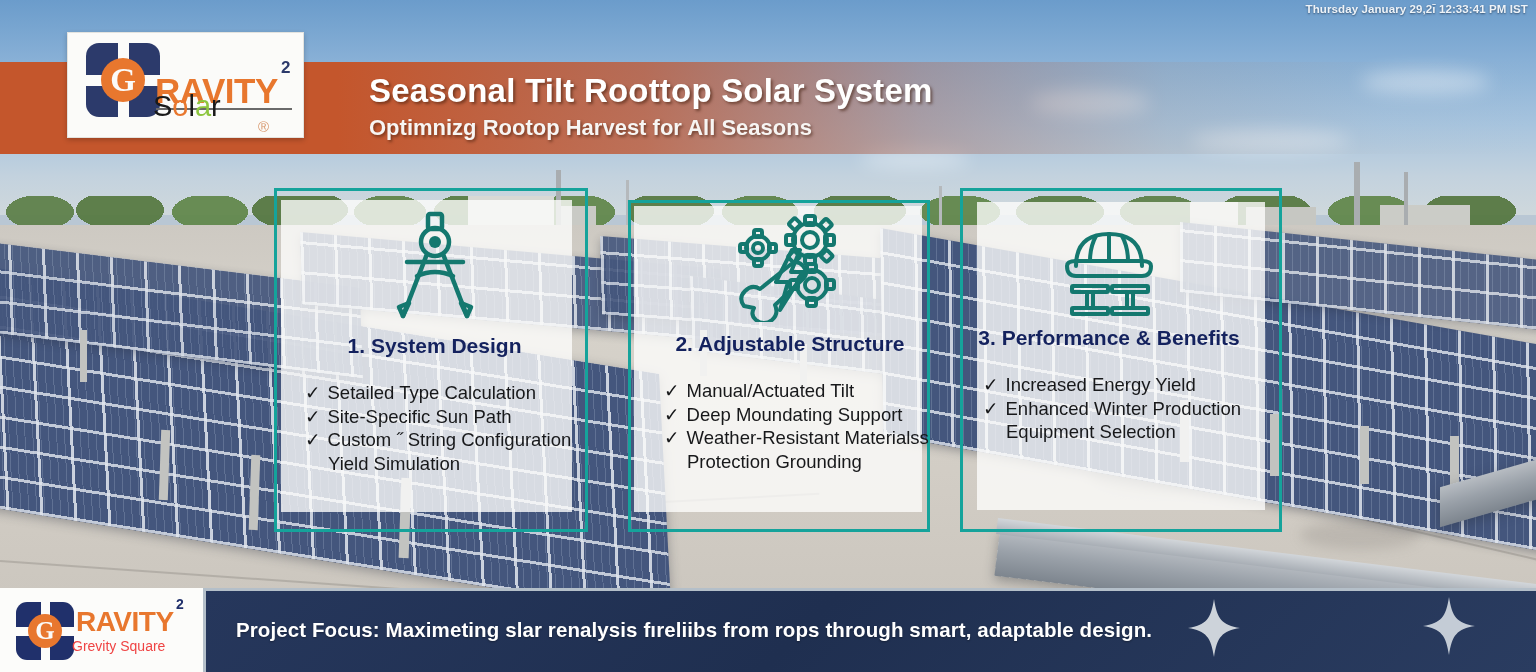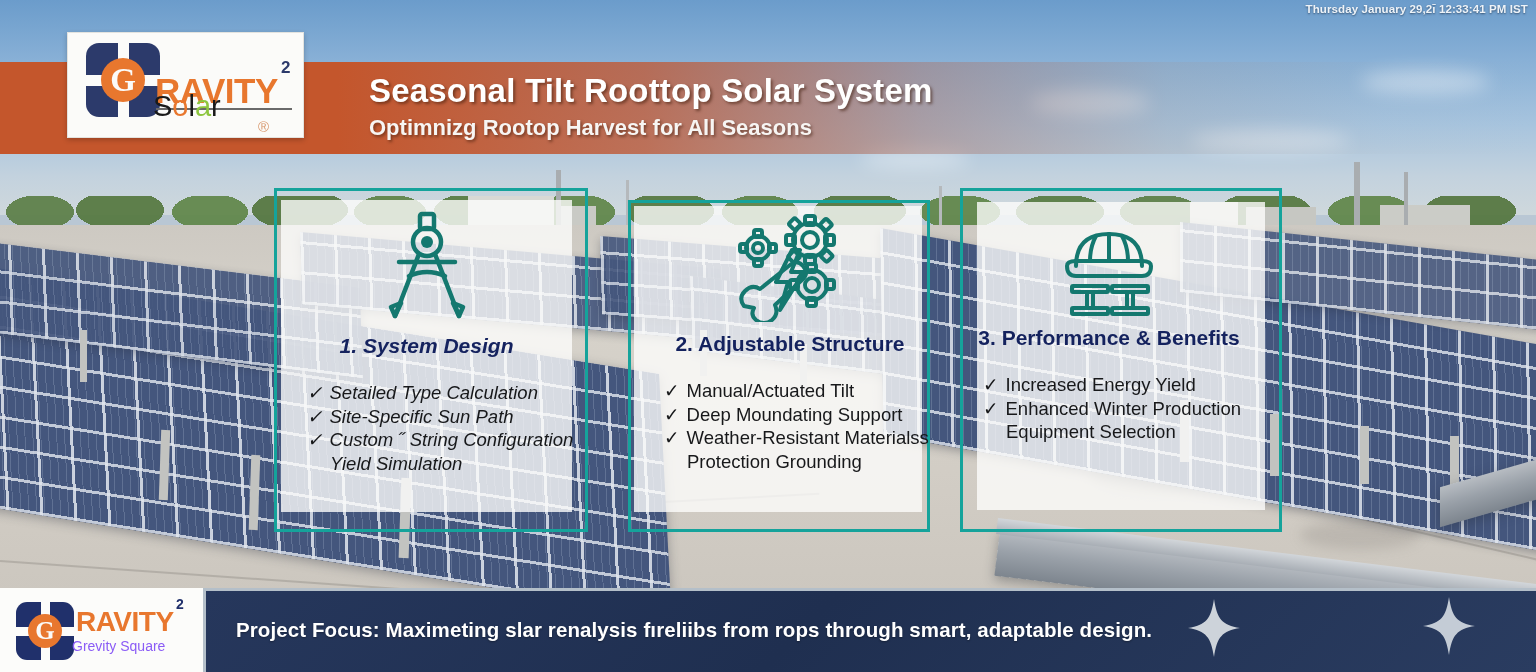--- a/index.html
+++ b/index.html
@@ -169,21 +169,21 @@
   #footer-logo {
     position:absolute; left:0; top:0; width:206px; height:84px;
     background:#fcfcfa; display:block; border-right:3px solid #b4bfc9;
   }
   #flogo-ravity {
     position:absolute; left:76px; top:18px; font-size:28px; font-weight:bold;
     color:#e8772e; letter-spacing:-.5px;
   }
   #flogo-sup { position:absolute; left:176px; top:8px; font-size:14px; font-weight:bold; color:#20306b; }
   #flogo-tag {
-    position:absolute; left:72px; top:50px; font-size:14px; color:#8b5cf6;text-align:right;
+    position:absolute; left:72px; top:50px; font-size:14px; color:#ef4444;text-align:right;
   }
   #footer-text {
     position:absolute; left:30px; top:27px;
     font-size:20.5px; font-weight:bold; color:#ffffff; letter-spacing:.1px;
     text-shadow:0 1px 2px rgba(0,0,0,.35);
   }
   .sparkle { position:absolute; }
 
   .nosel { user-select:none; }
 </style>
@@ -276,36 +276,36 @@
   <div class="gcircle" style="left:33px;top:25px;width:44px;height:44px;font-size:33px;line-height:44px;">G</div>
   <div id="logo-ravity">RAVITY</div>
   <div id="logo-sup">2</div>
   <div id="logo-rule"></div>
   <div id="logo-solar">S<span class="o">o</span>l<span class="a">a</span>r</div>
   <div id="logo-reg">®</div>
 </div>
 
 <div class="card-border" style="left:274px;top:188px;width:314px;height:344px;"></div>
 <div class="card-panel" style="left:281px;top:200px;width:291px;height:312px;">
-  <div class="card-inner" style="left:0;top:0;width:291px;font-style:italic;">
+  <div class="card-inner" style="left:8px;top:0;width:291px;">
     <div class="card-icon">
       <svg width="96" height="120" viewBox="0 0 96 120" fill="none" stroke="#14786f" stroke-width="4.5" stroke-linecap="round" stroke-linejoin="round">
         <rect x="41" y="10" width="14" height="15" rx="2"></rect>
         <circle cx="48" cy="38" r="14"></circle>
         <circle cx="48" cy="38" r="6" fill="#14786f" stroke="none"></circle>
         <path d="M40 50 L16 112"></path>
         <path d="M56 50 L80 112"></path>
         <path d="M16 112 l-4 -9 l10 -4 z"></path>
         <path d="M80 112 l4 -9 l-10 -4 z"></path>
         <path d="M30 72 Q48 64 66 72"></path>
         <path d="M20 58 L76 58"></path>
       </svg>
     </div>
     <div class="card-title" style="margin-top:6px;">1. System Design</div>
-    <div class="card-list" style="margin-left:26px;">
+    <div class="card-list" style="margin-left:16px;">
       <div class="li"><span class="tick">✓</span><span>Setailed Type Calculation</span></div>
       <div class="li"><span class="tick">✓</span><span>Site-Specific Sun Path</span></div>
       <div class="li"><span class="tick">✓</span><span>Custom ˝ String Configuration</span></div>
       <div class="li noTick"><span>Yield Simulation</span></div>
     </div>
   </div>
 </div>
 
 <div class="card-border" style="left:628px;top:200px;width:302px;height:332px;"></div>
 <div class="card-panel" style="left:634px;top:206px;width:288px;height:306px;">

